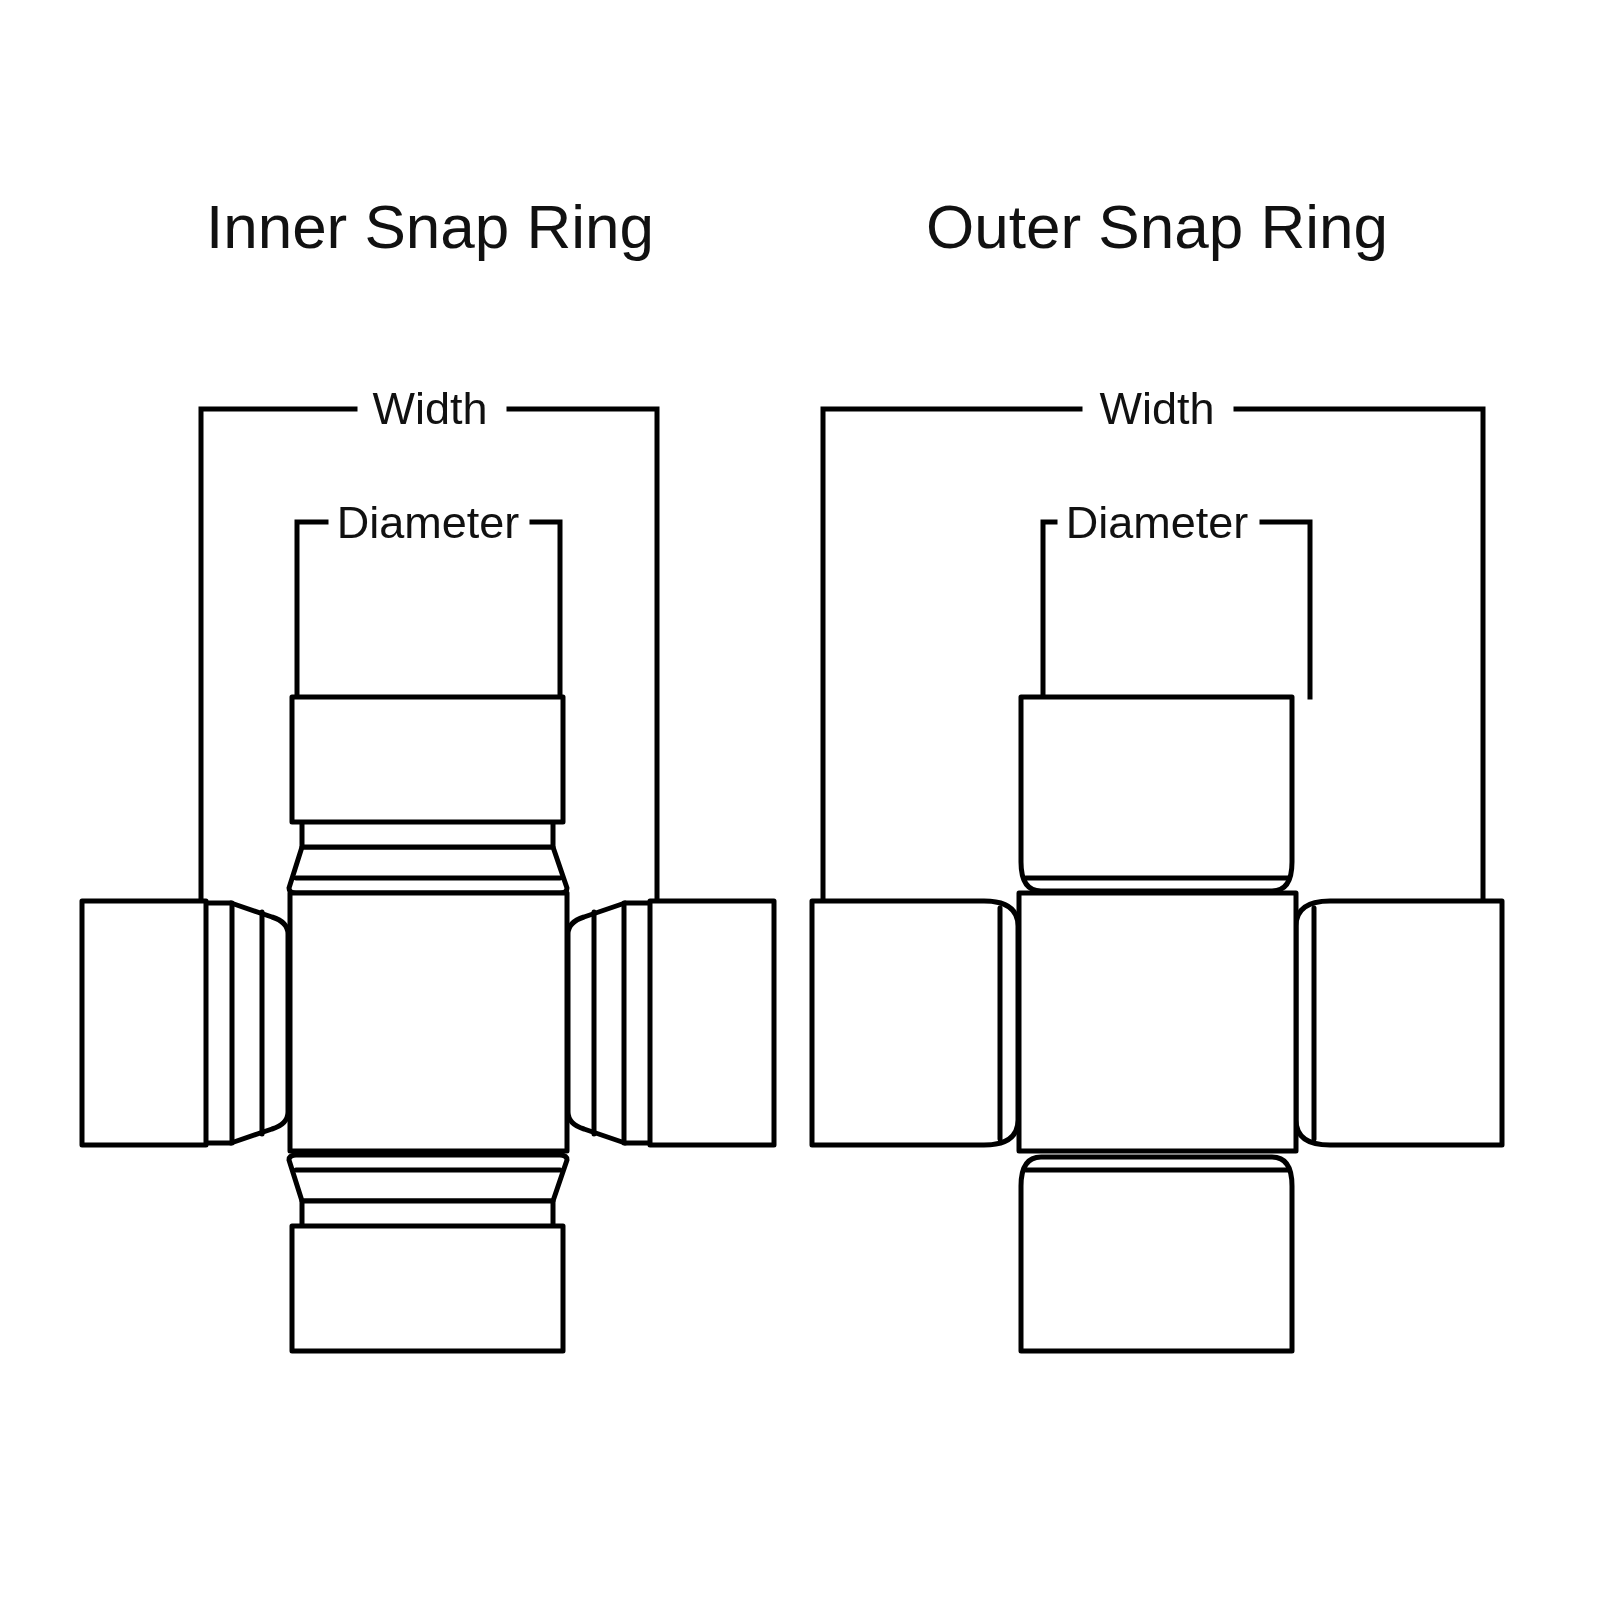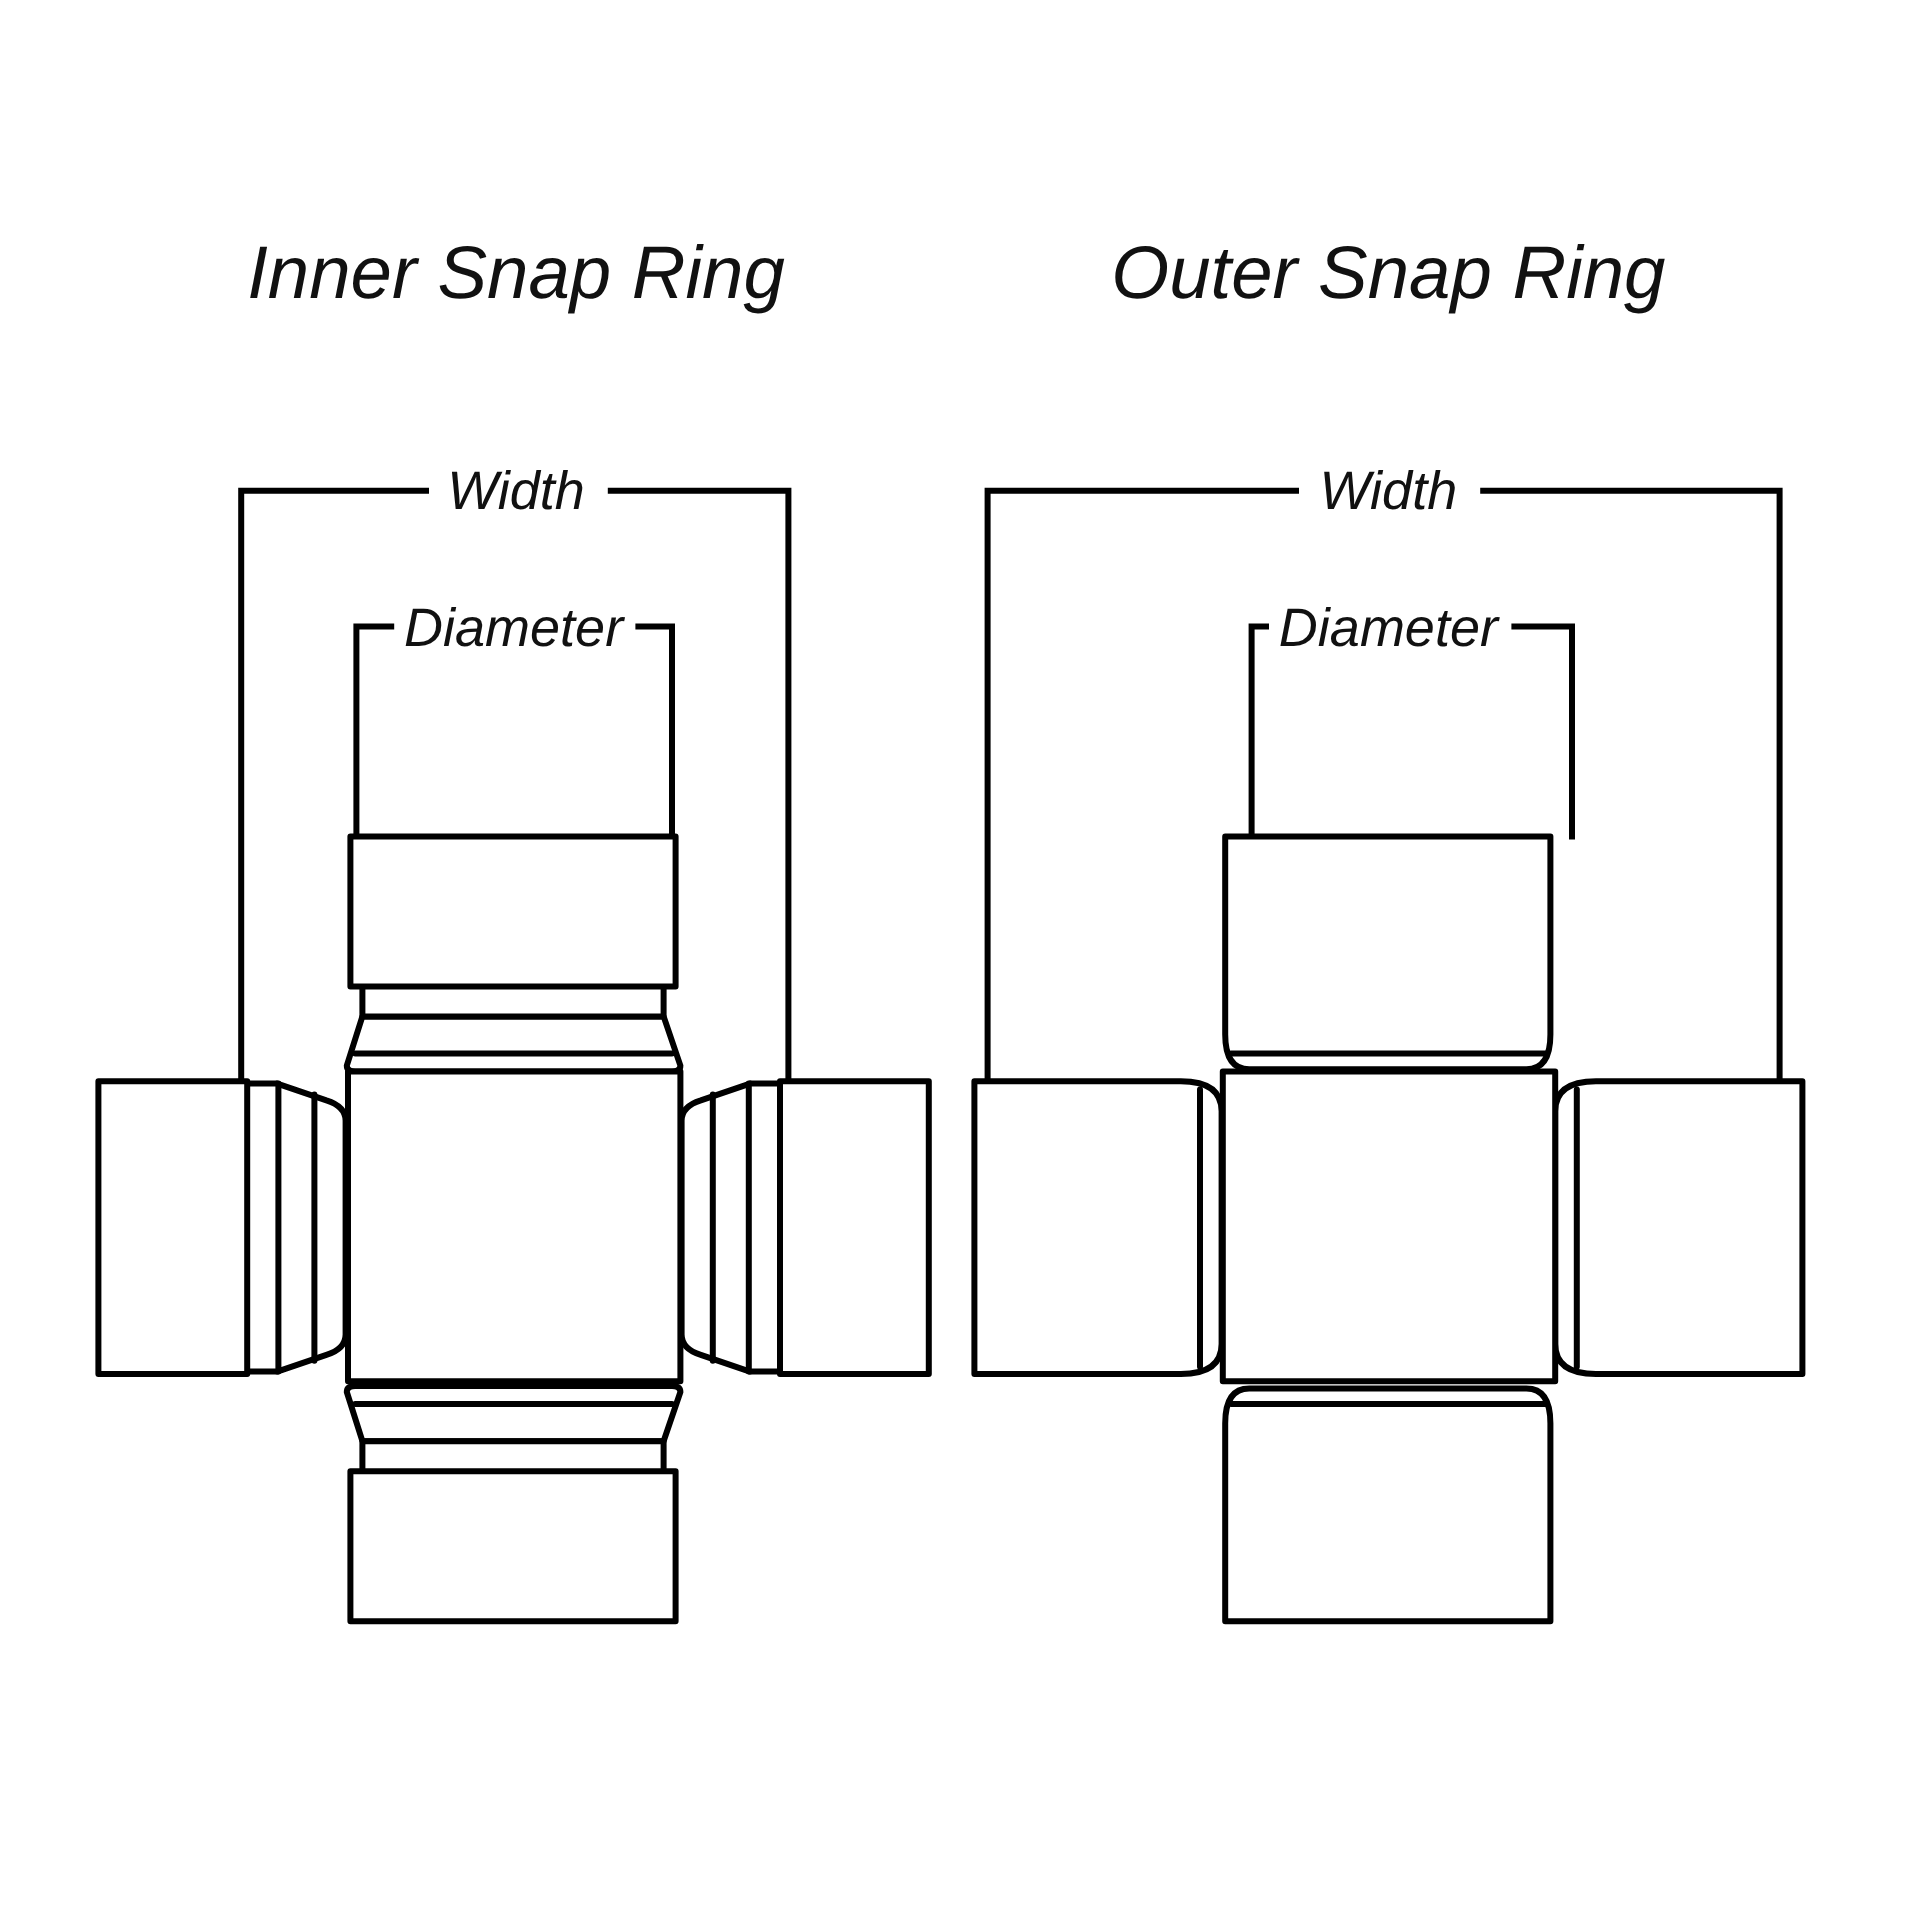--- a/index.html
+++ b/index.html
@@ -12,21 +12,20 @@
     height: 1600px;
     font-family: "Liberation Sans", sans-serif;
     color: #000000;
     overflow: hidden;
   }
   #diagram-root {
     position: relative;
     width: 1600px;
     height: 1600px;
     background: #ffffff;
-    font-style: italic;
   }
   svg.canvas {
     position: absolute;
     top: 0;
     left: 0;
     width: 1600px;
     height: 1600px;
     display: block;
   }
   .part {

